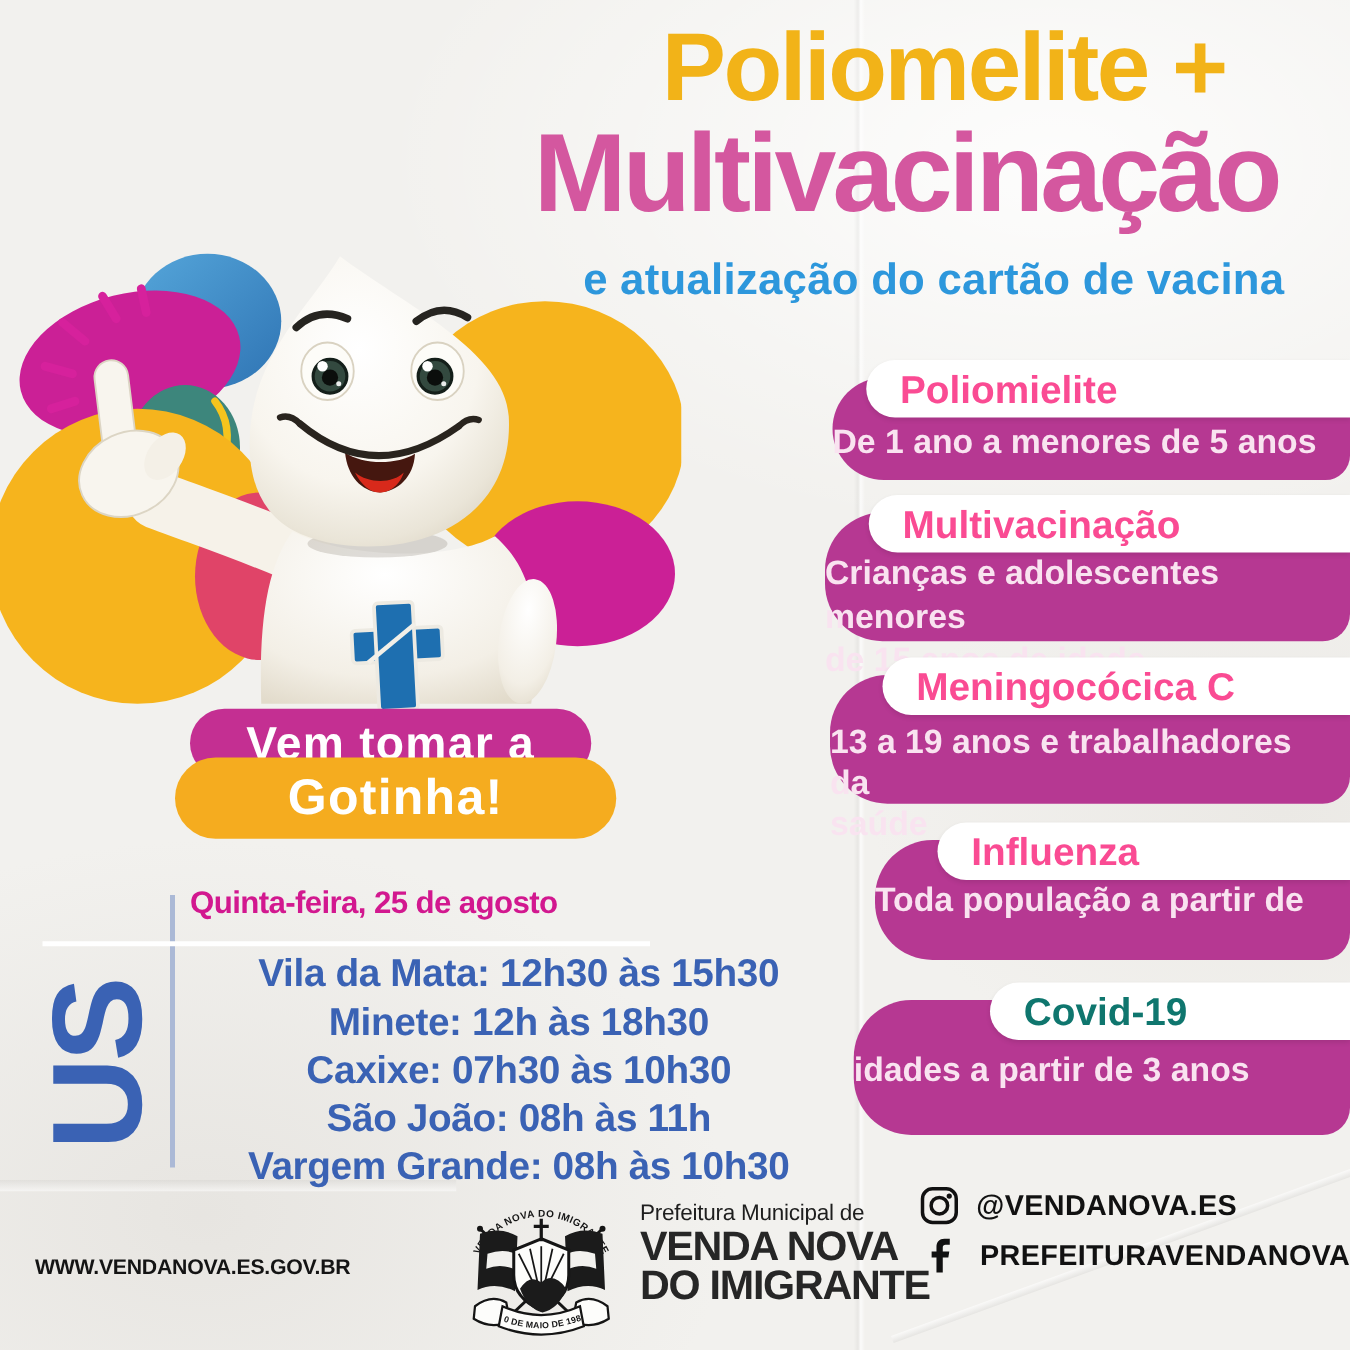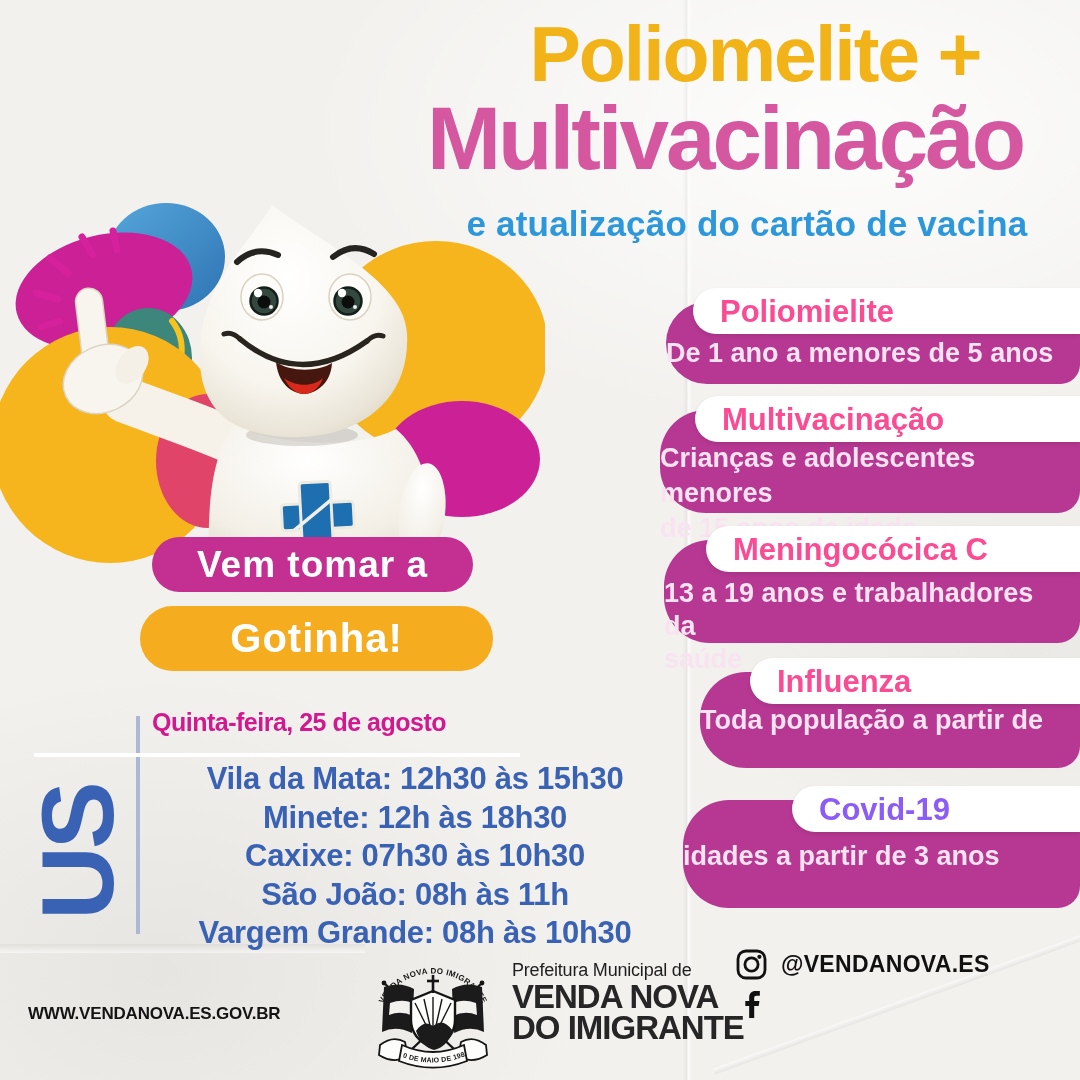--- a/index.html
+++ b/index.html
@@ -32,21 +32,21 @@
   .title-2{position:absolute;left:368px;top:94px;width:714px;text-align:center;
     font-size:89px;font-weight:800;letter-spacing:-3px;line-height:1;}
   .subtitle{position:absolute;left:400px;top:204px;width:694px;text-align:center;
     font-size:35px;font-weight:700;letter-spacing:.2px;}
 
   
   .scene{position:absolute;left:0;top:195px;width:545px;height:490px;}
 
   
   .badge{position:absolute;text-align:center;color:#fff;font-weight:800;}
-  .badge-top{left:152px;top:537px;width:321px;height:55px;border-radius:28px;
+  .badge-top{left:152px;top:567px;width:321px;height:55px;border-radius:28px;
     font-size:37px;line-height:55px;letter-spacing:1px;}
   .badge-bottom{left:140px;top:606px;width:353px;height:65px;border-radius:33px;
     font-size:40px;line-height:64px;letter-spacing:1px;}
 
   
   .us-label{position:absolute;left:-22px;top:796px;width:202px;height:112px;
     transform:rotate(-90deg);text-align:center;
     font-size:102px;font-weight:800;letter-spacing:-3px;line-height:110px;}
   .sched-vline{position:absolute;left:136px;top:716px;width:4px;height:218px;background:#abb9d6;}
   .sched-hline{position:absolute;left:34px;top:753px;width:486px;height:4px;background:#ffffff;}
@@ -221,21 +221,21 @@
     <div class="vbox" style="left:700px;top:672px;width:380px;height:96px;background:#B63892;padding-top:31px;line-height:34px;">
       <div>Toda população a partir de</div>
     </div>
     <div class="vhead" style="left:750px;top:658px;width:330px;color:#FA4B93">Influenza</div>
   </div>
 
   <div>
     <div class="vbox" style="left:683px;top:800px;width:397px;height:108px;background:#B63892;padding-top:40px;line-height:32px;">
       <div>idades a partir de 3 anos</div>
     </div>
-    <div class="vhead" style="left:792px;top:786px;width:288px;color:#8b5cf6">Covid-19</div>
+    <div class="vhead" style="left:792px;top:786px;width:288px;color:#0f766e">Covid-19</div>
   </div>
 
   <div class="website">WWW.VENDANOVA.ES.GOV.BR</div>
 
   <svg class="crest" viewBox="0 0 134 124" xmlns="http://www.w3.org/2000/svg">
     <defs>
       <path id="arcTop" d="M16,54 A54,50 0 0 1 118,54" fill="none"></path>
       <path id="ribbonPath" d="M36,104 C58,112 78,111 100,103"></path>
     </defs>
     <text font-size="8" font-weight="bold" fill="#151515" letter-spacing=".4">
@@ -282,16 +282,17 @@
         <rect x="2" y="2" width="27" height="27" rx="8" fill="none" stroke="#111" stroke-width="2.8"></rect>
         <circle cx="15.5" cy="15.5" r="6.6" fill="none" stroke="#111" stroke-width="2.8"></circle>
         <circle cx="23.4" cy="7.8" r="2.1" fill="#111"></circle>
       </svg>
       <span class="txt">@VENDANOVA.ES</span>
     </div>
     <div class="social-row">
       <svg width="31" height="31" viewBox="0 0 32 32" style="margin-left:3px">
         <path d="M21.5 2 h-4.5 c-4 0 -6.5 2.6 -6.5 6.6 v3.9 h-4 v5 h4 v12.5 h5.2 v-12.5 h4.6 l.8 -5 h-5.4 v-3.2 c0-1.5 .8-2.3 2.3-2.3 h3.5 z" fill="#111"></path>
       </svg>
+      <span class="txt">PREFEITURAVENDANOVA</span>
     </div>
   </div>
 
 </div>
 
 </body></html>

